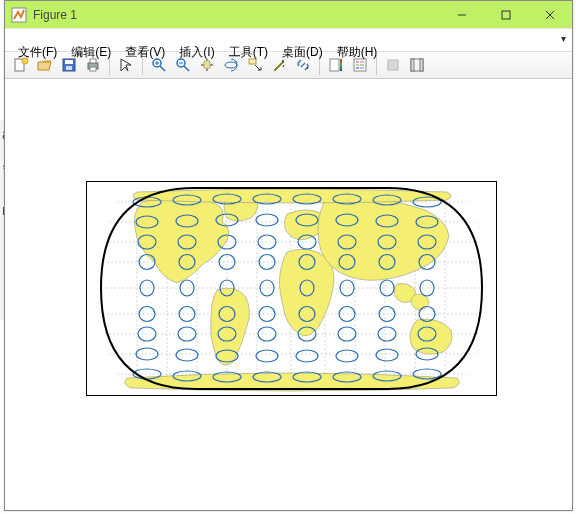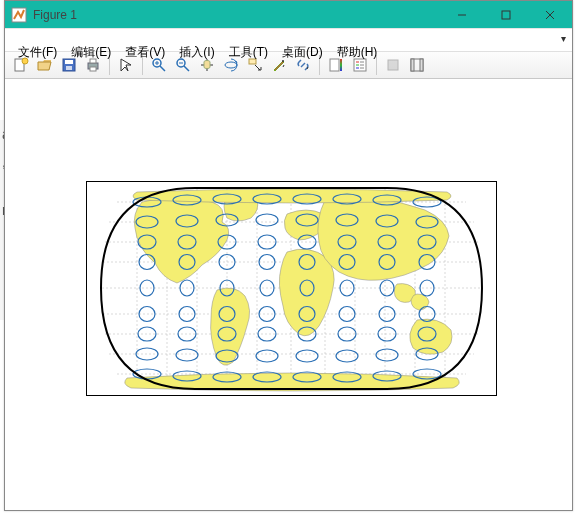--- a/index.html
+++ b/index.html
@@ -4,21 +4,21 @@
 <style>
   * { box-sizing: border-box; margin: 0; padding: 0; }
   body { font-family: "Microsoft YaHei", Arial, sans-serif; font-size: 12px; background: #fff; width: 576px; height: 514px; overflow: hidden; position: relative; }
   
   
   .ghost { position: absolute; left: 0; top: 120px; width: 14px; height: 200px; background: #f5f5f5; color: #555; font-size: 14px; line-height: 28px; padding-left: 2px; }
   
   .window { position: absolute; left: 4px; top: 0; width: 569px; height: 511px; background: #fff; border: 1px solid #888; box-shadow: 0 0 2px rgba(0,0,0,0.2); }
   
   
-  .titlebar { height: 28px; background: #14b8a6; display: flex; align-items: center; padding: 0 0 0 6px; border-bottom: 1px solid #e6e6e6; }
+  .titlebar { height: 28px; background: #bef264; display: flex; align-items: center; padding: 0 0 0 6px; border-bottom: 1px solid #e6e6e6; }
   .titlebar .icon { width: 16px; height: 16px; margin-right: 6px; }
   .titlebar .title { flex: 1; color: #444; font-size: 12px; }
   .winbtns { display: flex; }
   .winbtn { width: 44px; height: 28px; display: flex; align-items: center; justify-content: center; color: #555; font-size: 13px; }
   
   
   .menubar { height: 22px; display: flex; align-items: center; padding: 0 6px; position: relative; }
   .menuitem { padding: 2px 7px; font-size: 12px; color: #000; white-space: nowrap; cursor: default; margin-top: 24px; }
   .menudrop { position: absolute; right: 6px; top: 4px; font-size: 10px; color: #333; }
   

